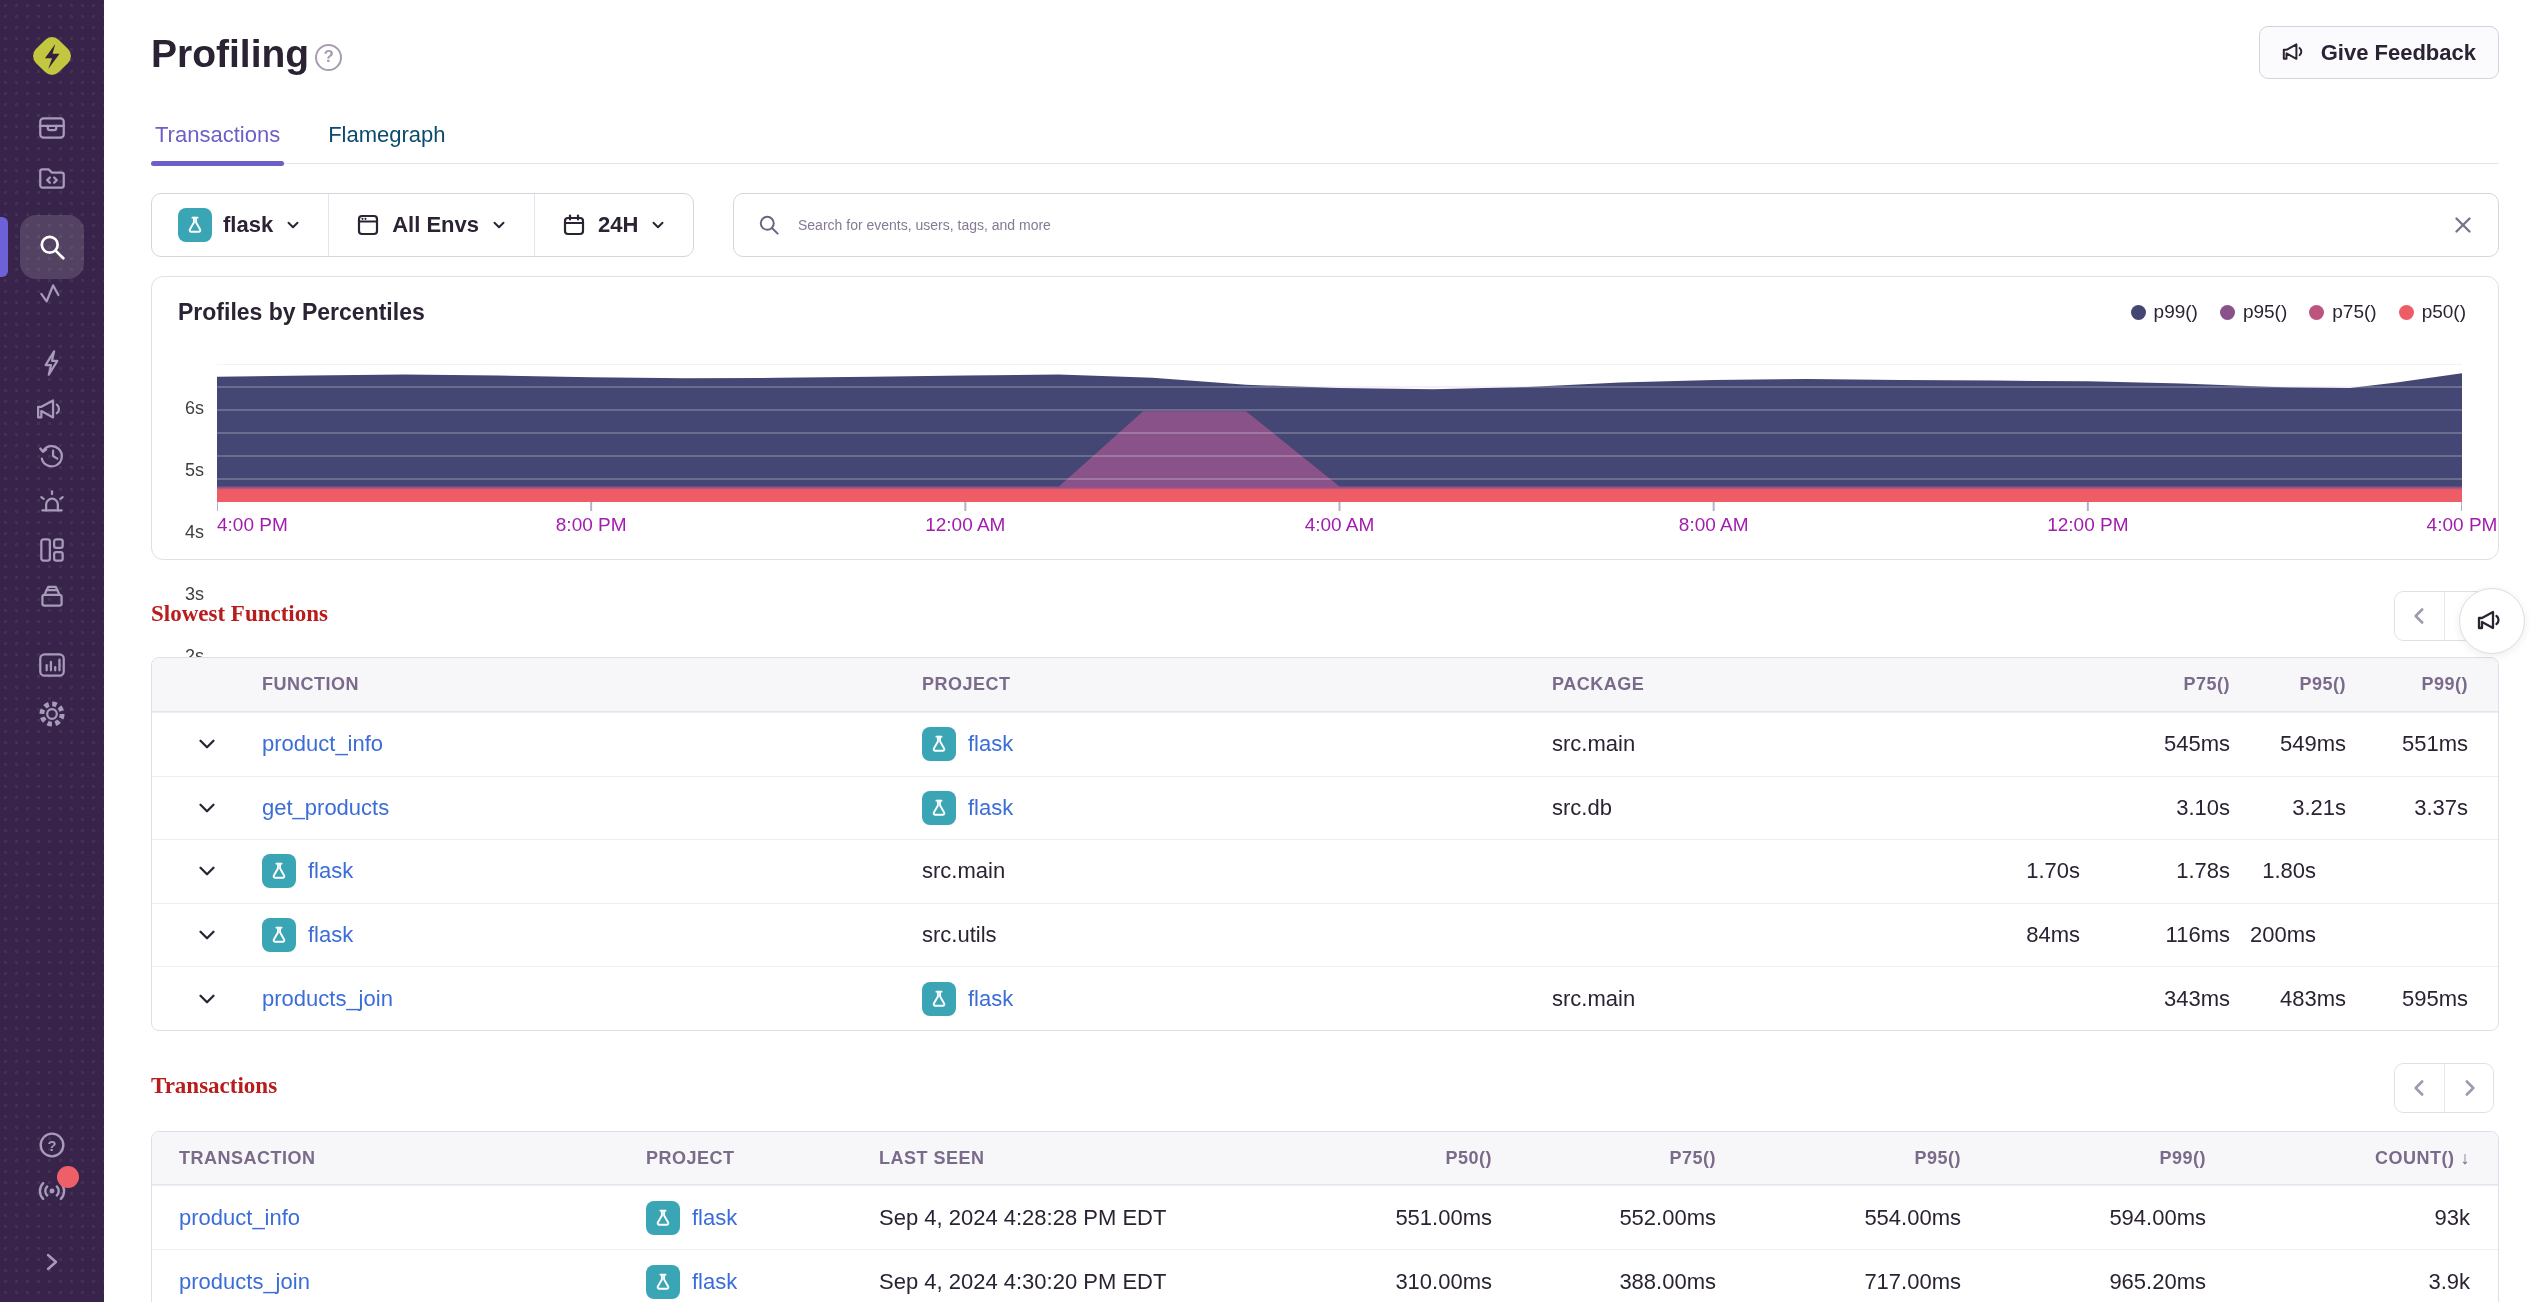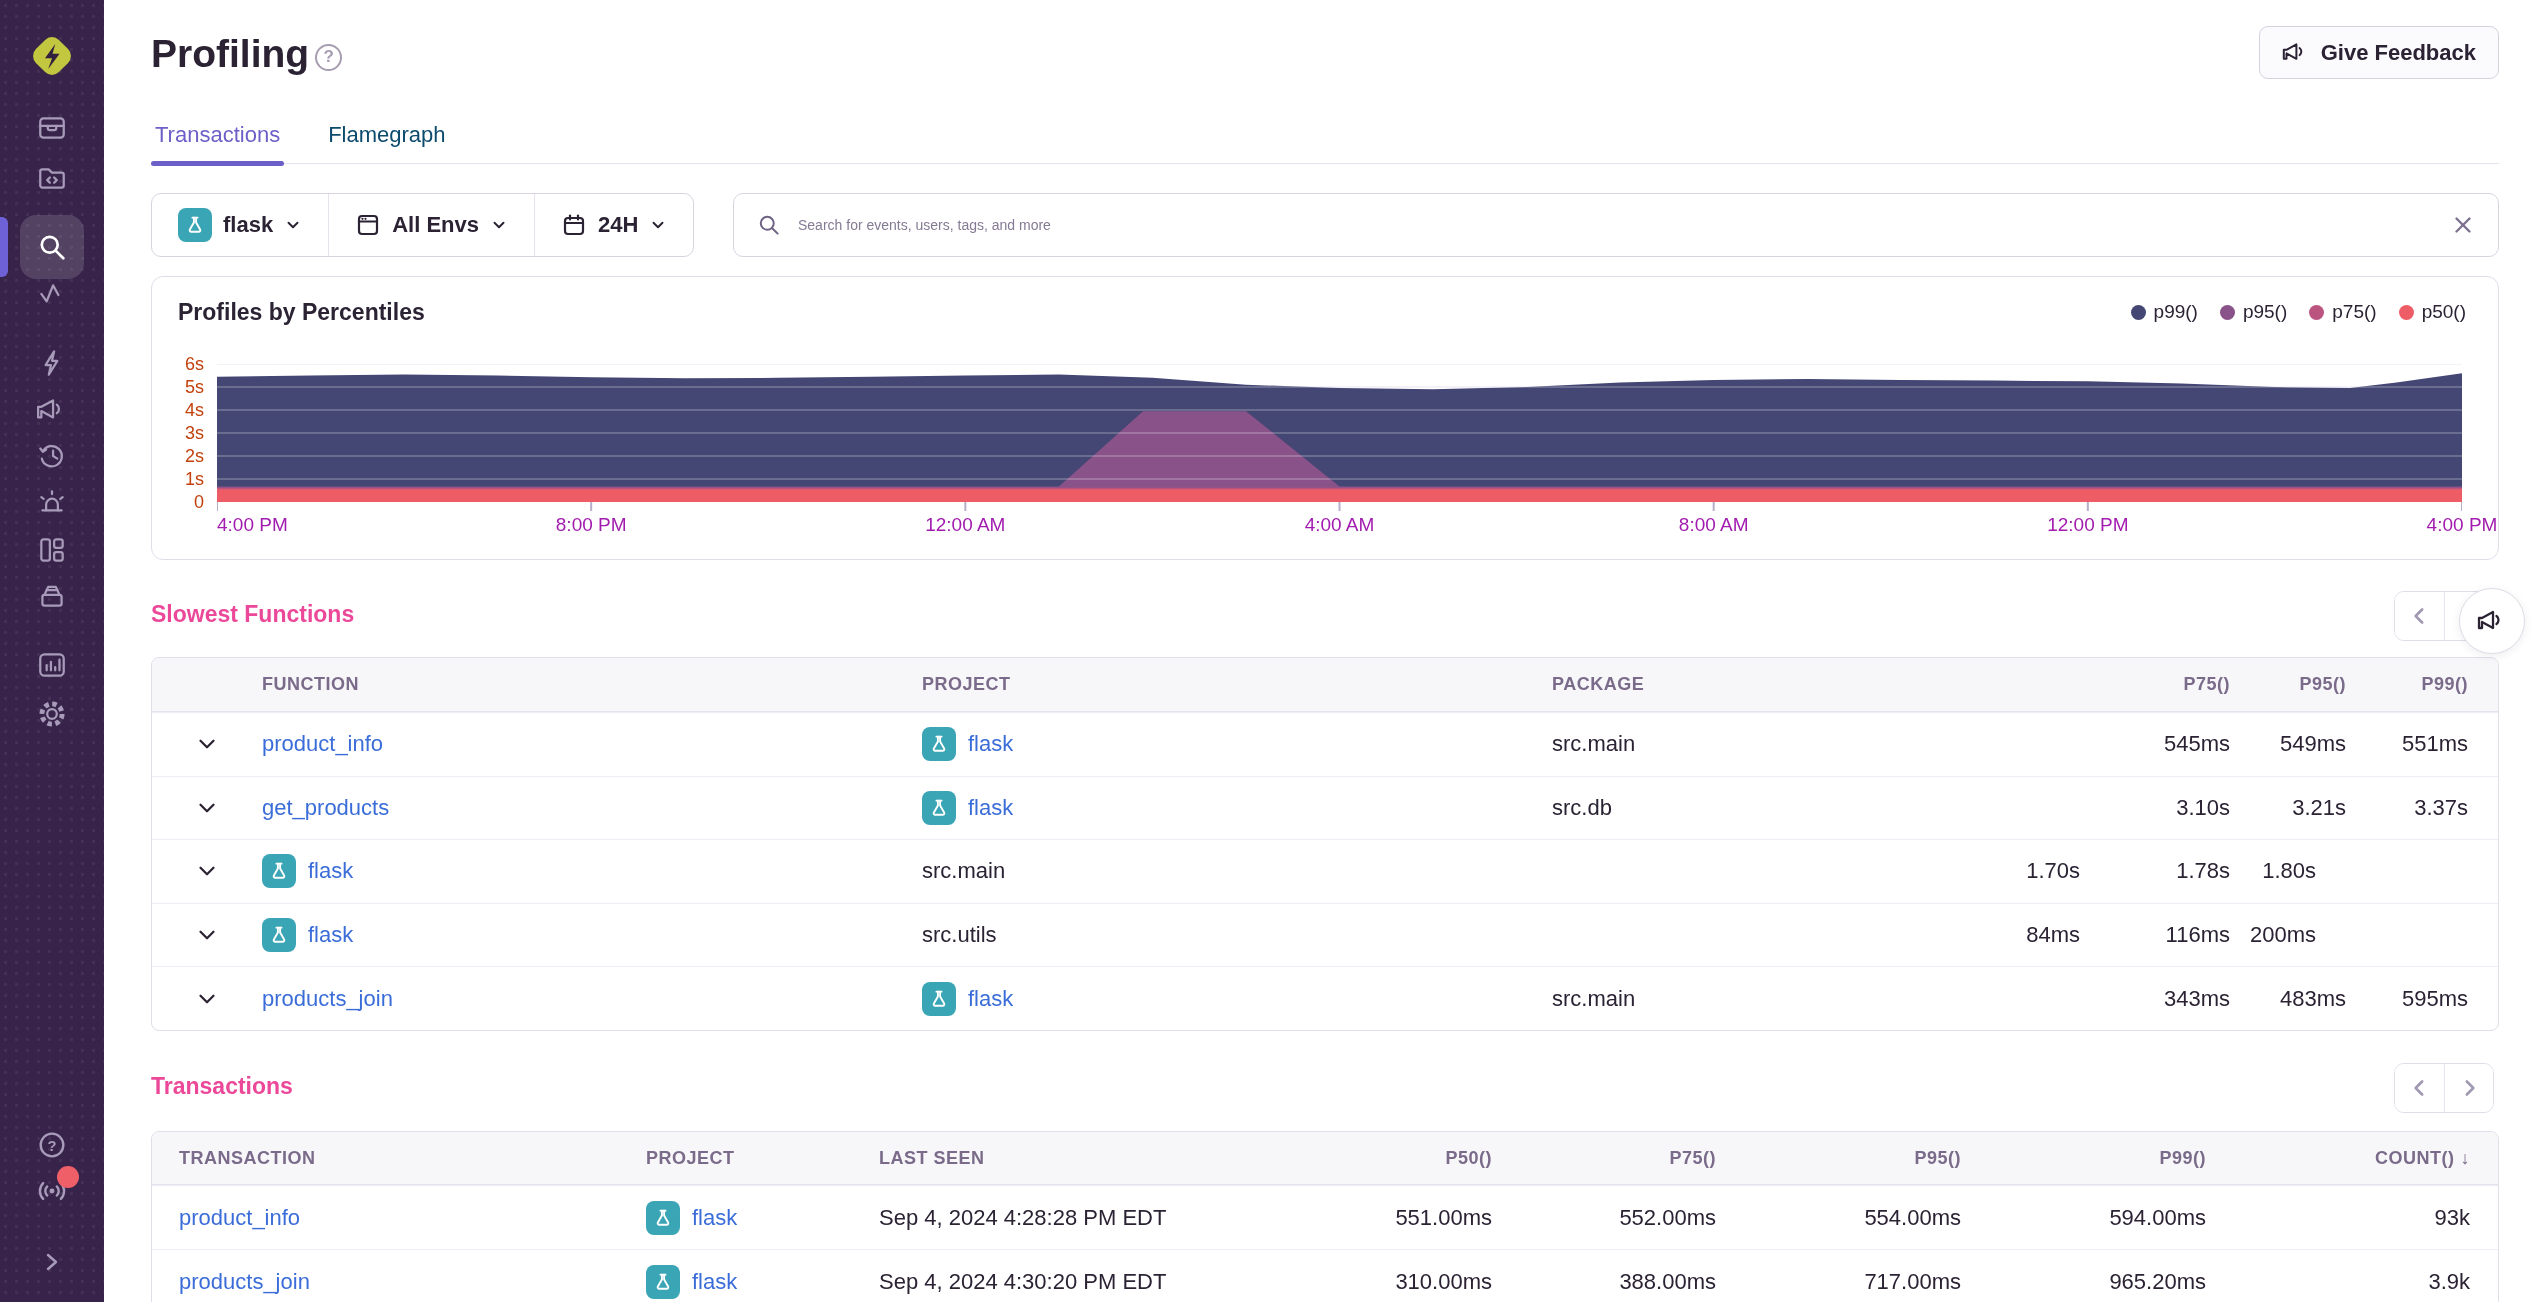--- a/index.html
+++ b/index.html
@@ -65,30 +65,30 @@
   .chart-panel { top:276px; height:284px; background:#fff;
     border:1.5px solid #e2dde9; border-radius:12px; }
   .chart-title { position:absolute; left:26px; top:22px; font-size:23px; font-weight:bold; }
   .legend { position:absolute; right:32px; top:24px; display:flex; gap:22px; align-items:center; }
   .legend-item { display:flex; align-items:center; gap:8px; font-size:19px;
     color:#2b2233; cursor:pointer; }
   .legend-dot { width:15px; height:15px; border-radius:50%; background:#999; }
   .plot-wrap { position:absolute; left:65px; top:87px; width:2245px; height:150px; }
   .y-labels { position:absolute; left:0; top:78px; width:52px; height:156px;
     display:flex; flex-direction:column; justify-content:space-between; align-items:flex-end; }
-  .y-labels span { font-size:18px; color:#c2410c; line-height:18px; }
+  .y-labels span { font-size:18px; color:#404040; line-height:18px;margin-top:44px; }
   .x-labels { position:absolute; left:65px; top:237px; width:2245px; height:26px; }
   .x-labels span { position:absolute; transform:translateX(-50%); font-size:19px;
     color:#a21caf; white-space:nowrap; }
   .x-labels span:first-child { transform:none; }
 
   
   .section-head { height:52px; }
   .section-title { position:absolute; left:0; top:10px; font-size:23px;
-    font-weight:bold; color:#ec4899; }
+    font-weight:bold; color:#b91c1c;font-family:Liberation Serif, serif; }
   .pager { position:absolute; right:5px; top:0; display:flex;
     border:1.5px solid #e2dde9; border-radius:10px; background:#fff; overflow:hidden; }
   .pager-btn { width:49px; height:48px; display:flex; align-items:center;
     justify-content:center; color:#a198b2; cursor:pointer; background:#fff; border:none; }
   .pager-btn + .pager-btn { border-left:1.5px solid #e9e4ef; }
   .float-feedback { position:absolute; right:-26px; top:-3px; width:66px; height:66px;
     border-radius:50%; background:#fff; border:1.5px solid #e0dbe7;
     box-shadow:0 2px 8px rgba(43,34,51,.08); display:flex; align-items:center;
     justify-content:center; color:#2b2233; cursor:pointer; z-index:10; }
 

